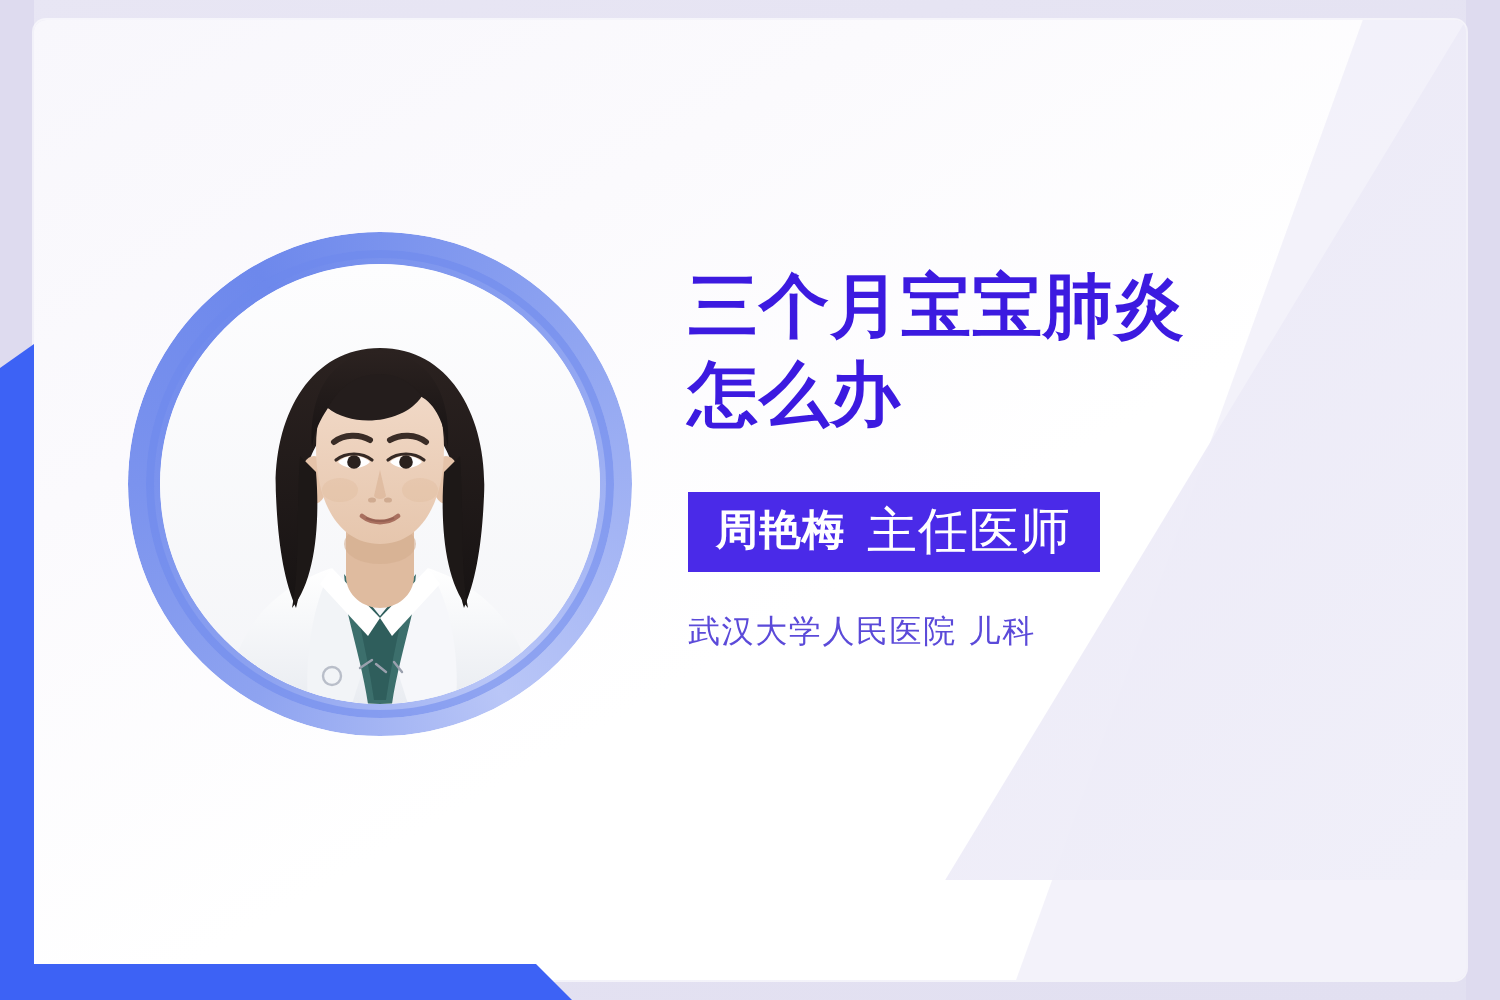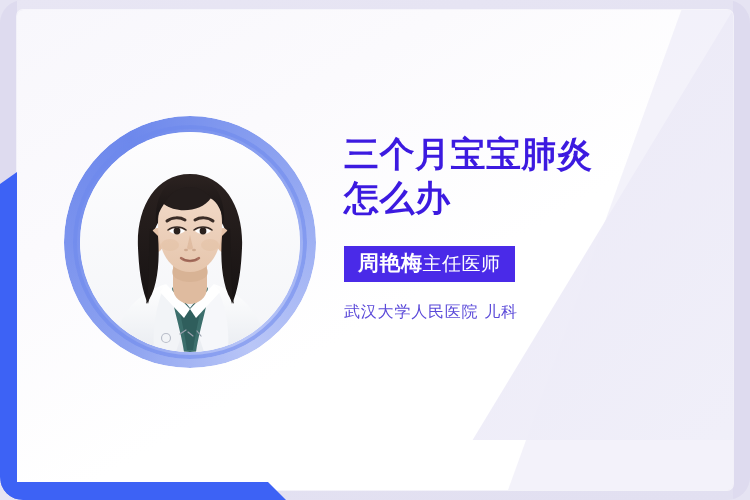--- a/index.html
+++ b/index.html
@@ -4,21 +4,20 @@
 <style>
   html,body{margin:0;padding:0;}
   body{
     width:750px;height:500px;overflow:hidden;
     font-family:"DejaVu Sans","Liberation Sans",sans-serif;
     background:#e6e4f3;
   }
   #stage{
     position:relative;width:750px;height:500px;overflow:hidden;
     background:linear-gradient(160deg,#e8e6f4 0%,#e4e2f2 45%,#e2e0f1 100%);
-    border-radius:23px;
   }
 
   
   .frame-tint{
     position:absolute;inset:0;
     background:
       linear-gradient(to right,#dedbef 0px,#dedbef 17px,rgba(0,0,0,0) 17px),
       linear-gradient(to left,#dedbef 0px,#dedbef 17px,rgba(0,0,0,0) 17px);
     pointer-events:none;
   }
@@ -84,27 +83,27 @@
   }
   .photo svg{display:block;width:220px;height:220px;}
 
   
   .text-col{position:absolute;left:344px;top:132px;width:330px;}
   .title{
     font-size:35px;line-height:1.26;font-weight:700;color:#3c1ae0;
     letter-spacing:.5px;white-space:pre-line;margin:0;
   }
   .badge{
-    display:inline-flex;align-items:center;
+    display:inline-flex;align-items:center;gap:11px;
     background:#4a2ae8;color:#ffffff;
     padding:7px 14px 8px 14px;margin-top:26px;
     line-height:1;white-space:nowrap;
   }
   .badge-name{font-size:21px;font-weight:700;letter-spacing:.5px;}
-  .badge-rank{font-size:19px;font-weight:400;letter-spacing:.5px;}
+  .badge-rank{font-size:25px;font-weight:400;letter-spacing:.5px;}
   .affil{
     margin-top:20px;font-size:16px;color:#5b4ad9;letter-spacing:.8px;
     font-weight:400;white-space:nowrap;
   }
 </style>
 </head>
 <body>
 
 <div id="stage">
 

